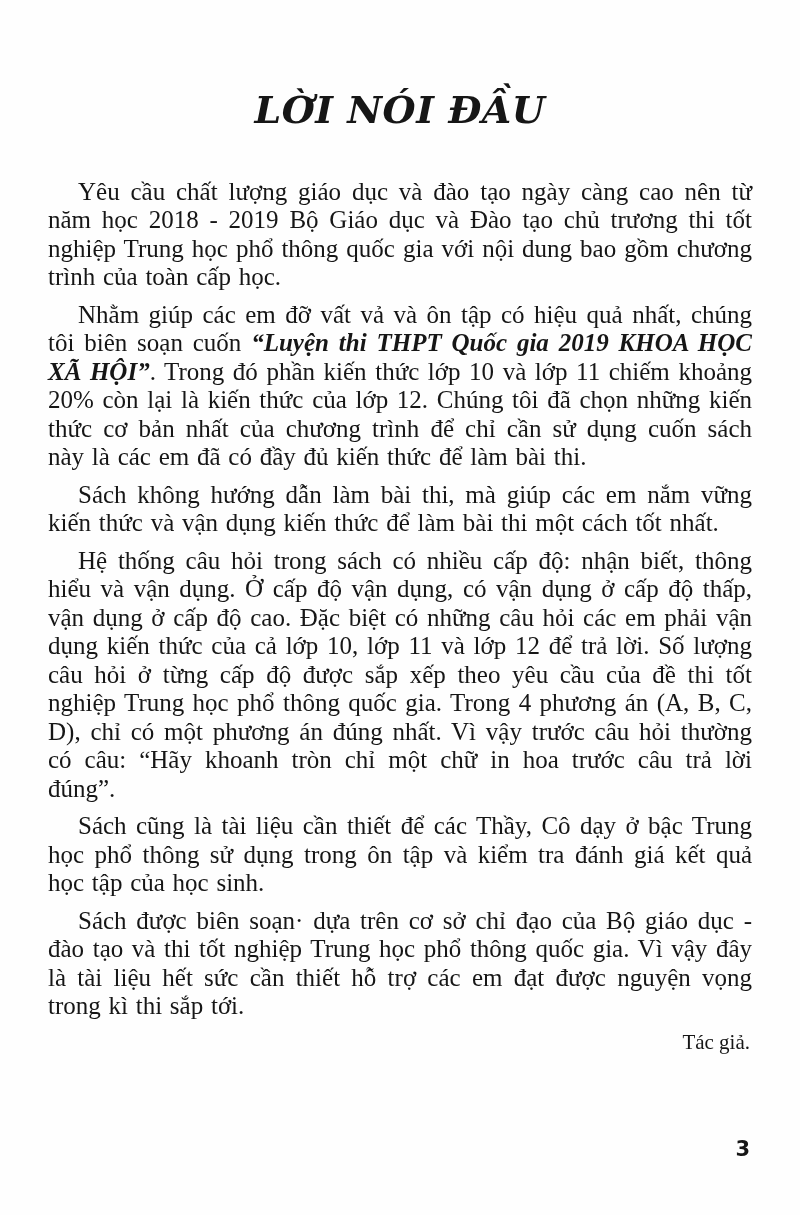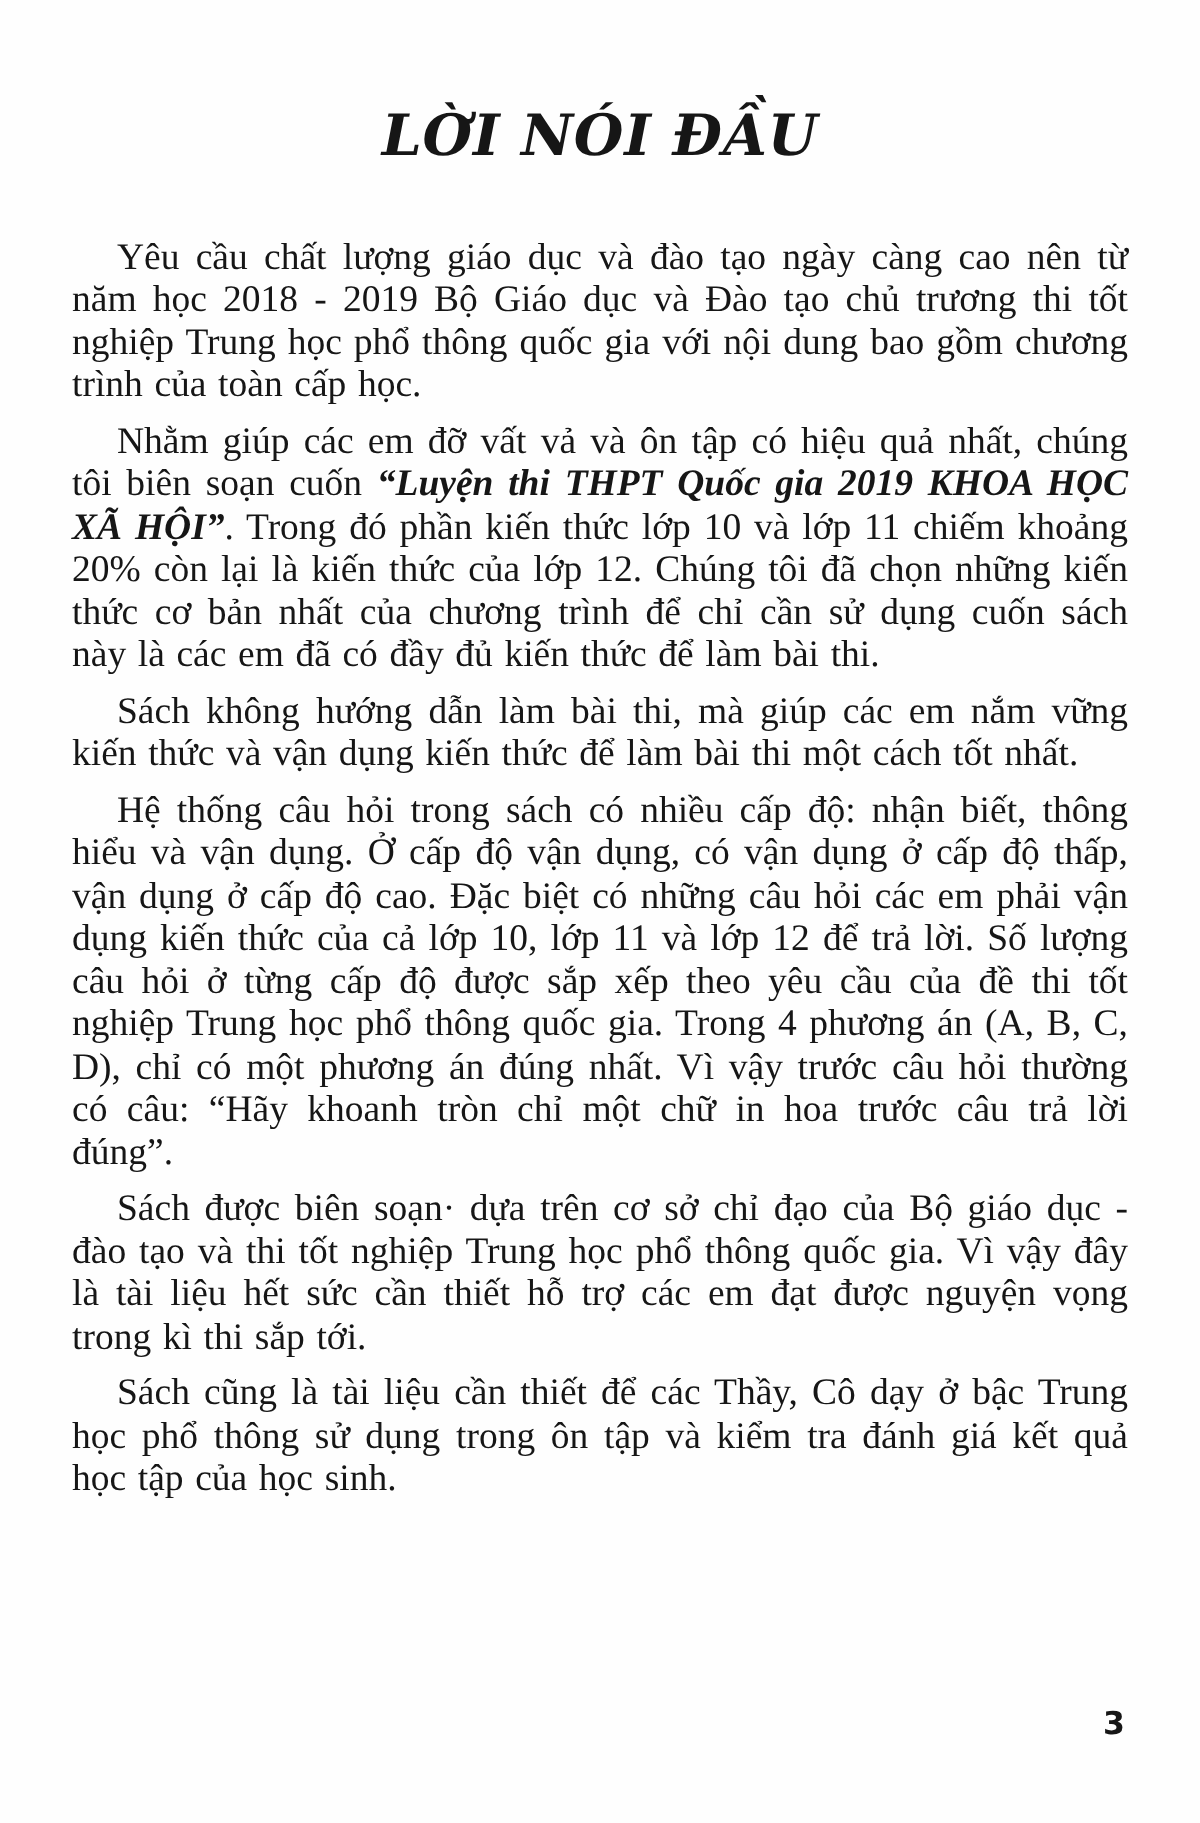--- a/index.html
+++ b/index.html
@@ -15,21 +15,21 @@
     font-family: "Liberation Serif", "DejaVu Serif", serif;
     color: #161616;
   }
   .page {
     position: absolute;
     inset: 0;
     padding: 0 48px;
     box-sizing: border-box;
   }
   .title {
-    margin: 68px 0 46px 0;
+    margin: 88px 0 46px 0;
     text-align: center;
     font-size: 38px;
     line-height: 1.15;
     font-weight: bold;
     font-style: italic;
     letter-spacing: 0.5px;
     font-family: "DejaVu Serif", "Liberation Serif", serif;
   }
   .body-text p {
     margin: 0 0 9px 0;
@@ -62,17 +62,18 @@
 </head>
 <body>
 
 <div class="page">
   <h1 class="title">LỜI NÓI ĐẦU</h1>
   <div class="body-text" id="body-text">
       <p><span>Yêu cầu chất lượng giáo dục và đào tạo ngày càng cao nên từ năm học 2018 - 2019 Bộ Giáo dục và Đào tạo chủ trương thi tốt nghiệp Trung học phổ thông quốc gia với nội dung bao gồm chương trình của toàn cấp học.</span></p>
       <p><span>Nhằm giúp các em đỡ vất vả và ôn tập có hiệu quả nhất, chúng tôi biên soạn cuốn </span><span class="bi">“Luyện thi THPT Quốc gia 2019 KHOA HỌC XÃ HỘI”</span><span>. Trong đó phần kiến thức lớp 10 và lớp 11 chiếm khoảng 20% còn lại là kiến thức của lớp 12. Chúng tôi đã chọn những kiến thức cơ bản nhất của chương trình để chỉ cần sử dụng cuốn sách này là các em đã có đầy đủ kiến thức để làm bài thi.</span></p>
       <p><span>Sách không hướng dẫn làm bài thi, mà giúp các em nắm vững kiến thức và vận dụng kiến thức để làm bài thi một cách tốt nhất.</span></p>
       <p><span>Hệ thống câu hỏi trong sách có nhiều cấp độ: nhận biết, thông hiểu và vận dụng. Ở cấp độ vận dụng, có vận dụng ở cấp độ thấp, vận dụng ở cấp độ cao. Đặc biệt có những câu hỏi các em phải vận dụng kiến thức của cả lớp 10, lớp 11 và lớp 12 để trả lời. Số lượng câu hỏi ở từng cấp độ được sắp xếp theo yêu cầu của đề thi tốt nghiệp Trung học phổ thông quốc gia. Trong 4 phương án (A, B, C, D), chỉ có một phương án đúng nhất. Vì vậy trước câu hỏi thường có câu: “Hãy khoanh tròn chỉ một chữ in hoa trước câu trả lời đúng”.</span></p>
+      <p><span>Sách cũng là tài liệu cần thiết để các Thầy, Cô dạy ở bậc Trung học phổ thông sử dụng trong ôn tập và kiểm tra đánh giá kết quả học tập của học sinh.</span></p>
       <p><span>Sách được biên soạn· dựa trên cơ sở chỉ đạo của Bộ giáo dục - đào tạo và thi tốt nghiệp Trung học phổ thông quốc gia. Vì vậy đây là tài liệu hết sức cần thiết hỗ trợ các em đạt được nguyện vọng trong kì thi sắp tới.</span></p>
-      <p><span>Sách cũng là tài liệu cần thiết để các Thầy, Cô dạy ở bậc Trung học phổ thông sử dụng trong ôn tập và kiểm tra đánh giá kết quả học tập của học sinh.</span></p>
     </div>
+  <div class="signature">Tác giả.</div>
   <div class="page-number">3</div>
 </div>
 
 </body></html>

